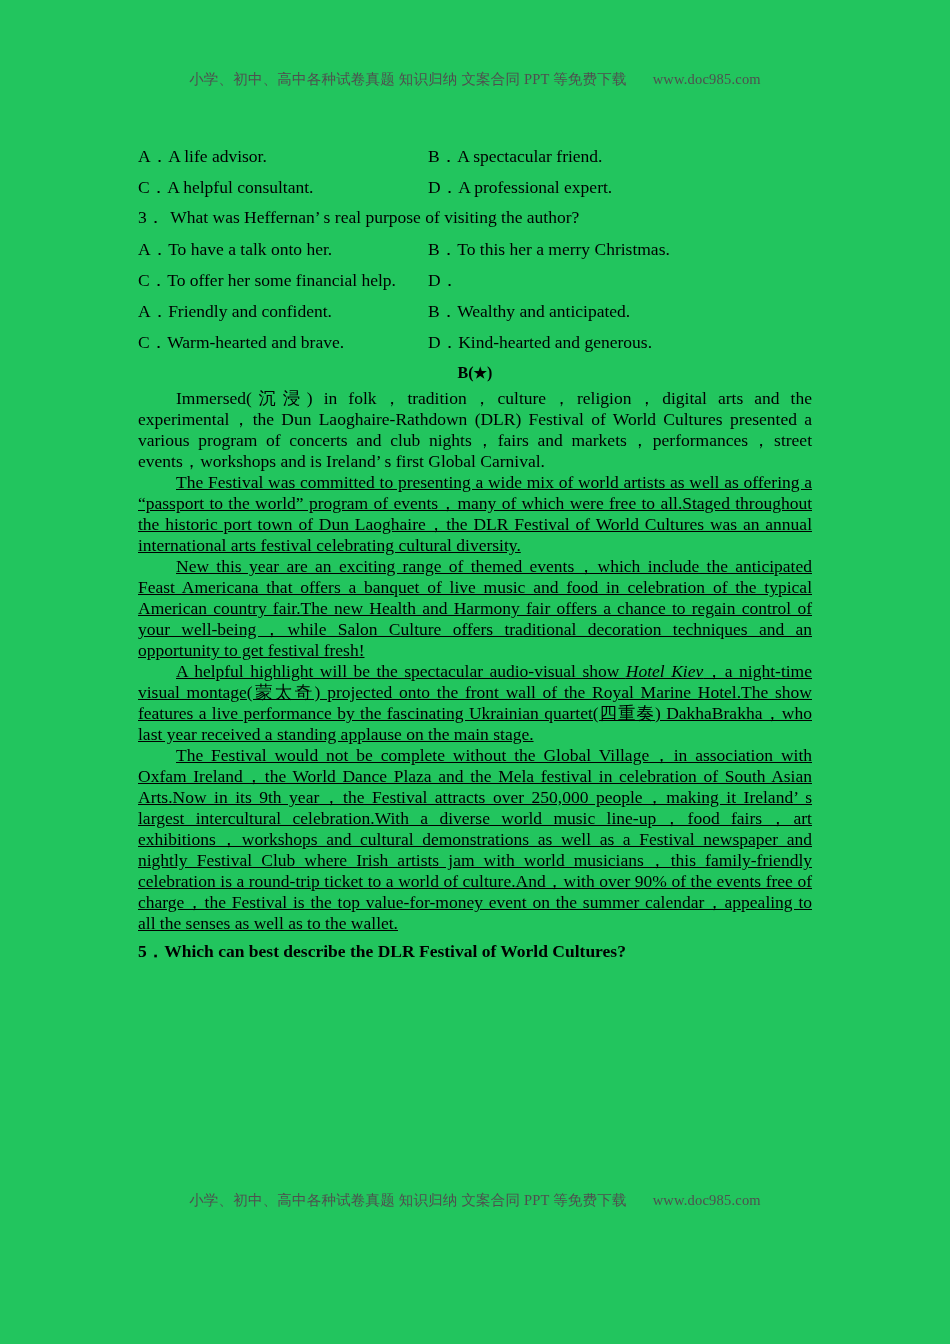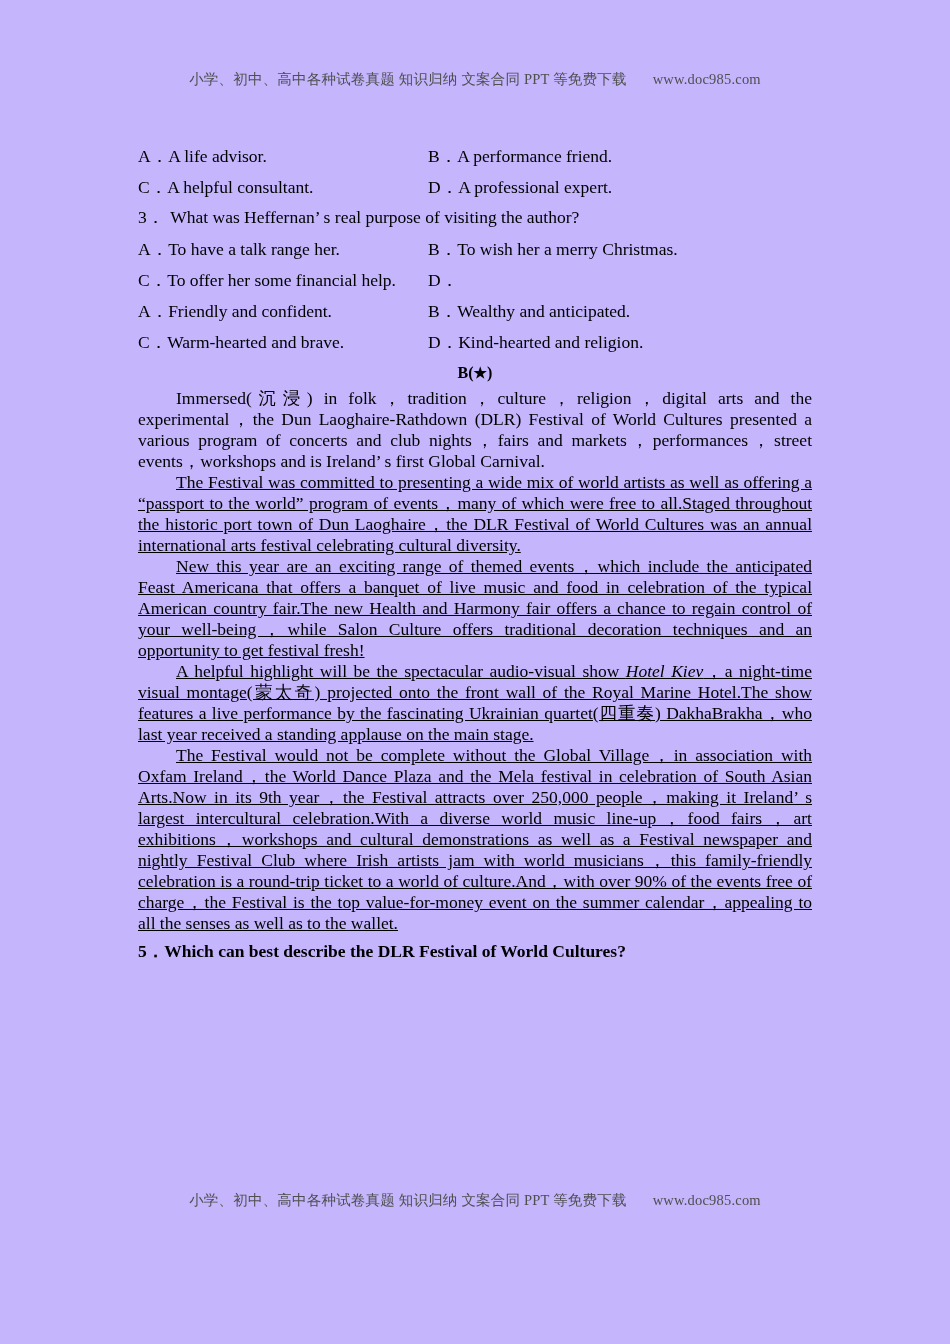--- a/index.html
+++ b/index.html
@@ -4,21 +4,21 @@
 <style>
   html, body {
     margin: 0;
     padding: 0;
     background: #ffffff;
   }
   .page {
     position: relative;
     width: 950px;
     height: 1344px;
-    background: #c4b5fd;
+    background: #22c55e;
     overflow: hidden;
     font-family: "Liberation Serif", "DejaVu Serif", serif;
     color: #000000;
   }
 
   
   .running-head {
     position: absolute;
     left: 0;
     right: 0;
@@ -116,45 +116,45 @@
 
   <div class="content">
 
     <div class="opt-row">
       <span class="opt-cell left">
         <span class="opt-letter">A．</span>
         <span class="opt-text">A life advisor.</span>
       </span>
       <span class="opt-cell right">
         <span class="opt-letter">B．</span>
-        <span class="opt-text">A performance friend.</span>
+        <span class="opt-text">A spectacular friend.</span>
       </span>
     </div>
     <div class="opt-row">
       <span class="opt-cell left">
         <span class="opt-letter">C．</span>
         <span class="opt-text">A helpful consultant.</span>
       </span>
       <span class="opt-cell right">
         <span class="opt-letter">D．</span>
         <span class="opt-text">A professional expert.</span>
       </span>
     </div>
 
     <div class="question">
       <span class="qnum">3．</span><span>What was Heffernan’ s real purpose of visiting the author?</span>
     </div>
     <div class="opt-row">
       <span class="opt-cell left">
         <span class="opt-letter">A．</span>
-        <span class="opt-text">To have a talk range her.</span>
+        <span class="opt-text">To have a talk onto her.</span>
       </span>
       <span class="opt-cell right">
         <span class="opt-letter">B．</span>
-        <span class="opt-text">To wish her a merry Christmas.</span>
+        <span class="opt-text">To this her a merry Christmas.</span>
       </span>
     </div>
     <div class="opt-row">
       <span class="opt-cell left">
         <span class="opt-letter">C．</span>
         <span class="opt-text">To offer her some financial help.</span>
       </span>
       <span class="opt-cell right">
         <span class="opt-letter">D．</span>
       </span>
@@ -170,21 +170,21 @@
         <span class="opt-text">Wealthy and anticipated.</span>
       </span>
     </div>
     <div class="opt-row">
       <span class="opt-cell left">
         <span class="opt-letter">C．</span>
         <span class="opt-text">Warm-hearted and brave.</span>
       </span>
       <span class="opt-cell right">
         <span class="opt-letter">D．</span>
-        <span class="opt-text">Kind-hearted and religion.</span>
+        <span class="opt-text">Kind-hearted and generous.</span>
       </span>
     </div>
 
     <div class="section-label">
       <span>B(</span><span class="star">★</span><span>)</span>
     </div>
 
     <p class="para">Immersed(沉浸) in folk，tradition，culture，religion，digital arts and the experimental，the Dun Laoghaire-Rathdown (DLR) Festival of World Cultures presented a various program of concerts and club nights，fairs and markets，performances，street events，workshops and is Ireland’ s first Global Carnival.</p>
     <p class="para">The Festival was committed to presenting a wide mix of world artists as well as offering a “passport to the world” program of events，many of which were free to all.Staged throughout the historic port town of Dun Laoghaire，the DLR Festival of World Cultures was an annual international arts festival celebrating cultural diversity.</p>
     <p class="para">New this year are an exciting range of themed events，which include the anticipated Feast Americana that offers a banquet of live music and food in celebration of the typical American country fair.The new Health and Harmony fair offers a chance to regain control of your well-being，while Salon Culture offers traditional decoration techniques and an opportunity to get festival fresh!</p>

